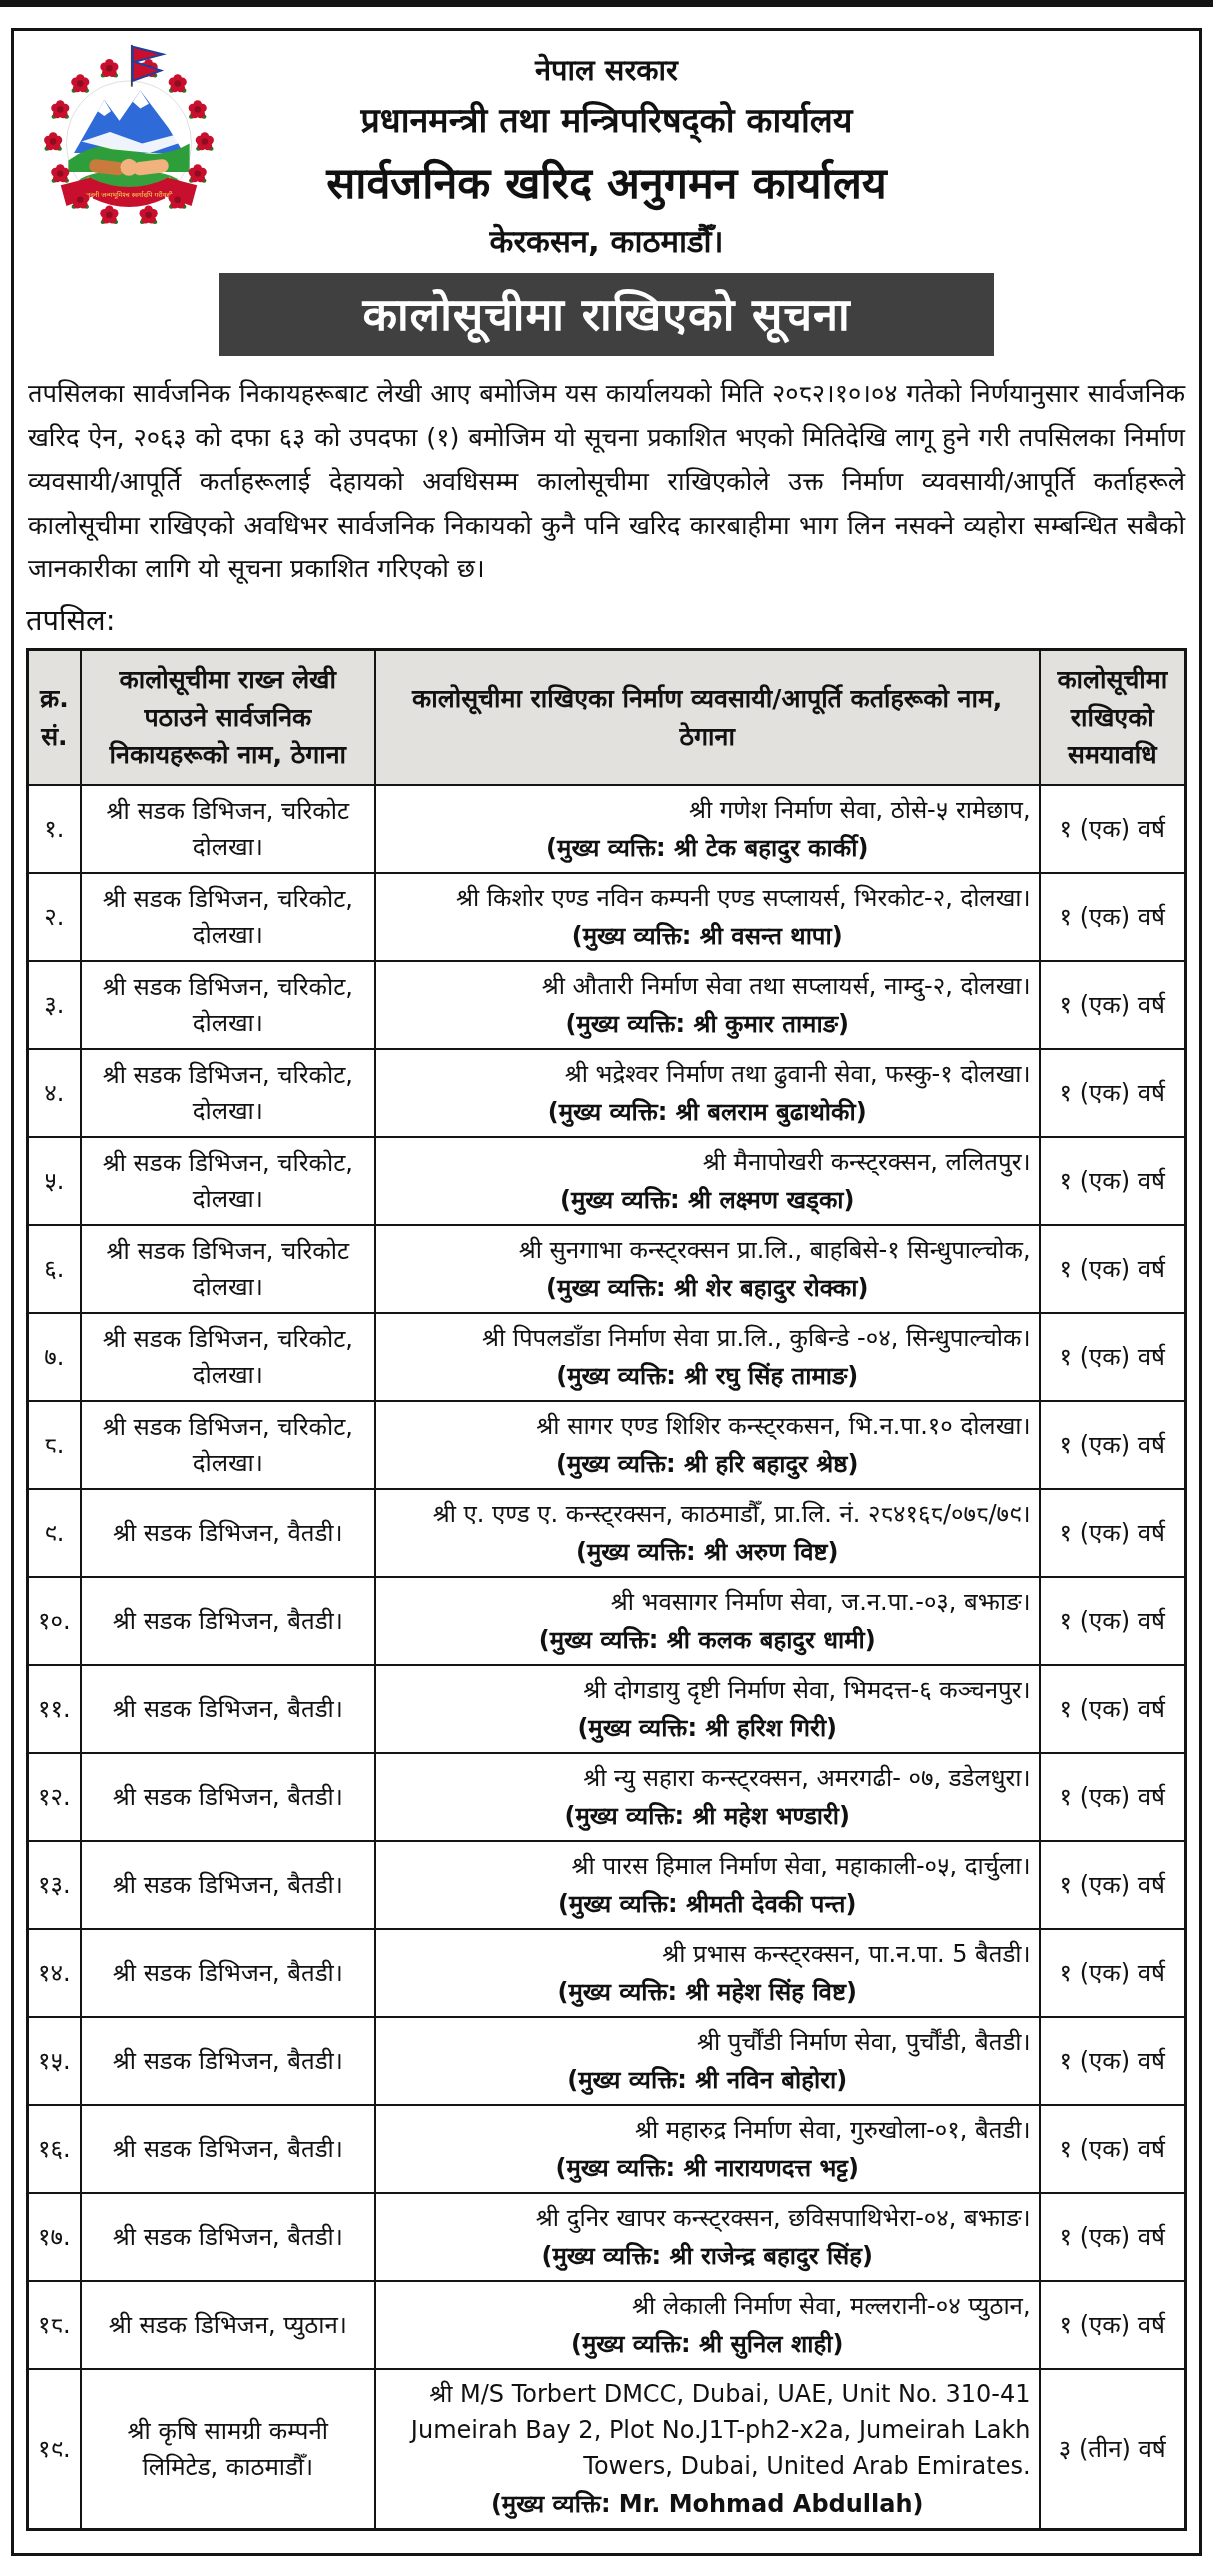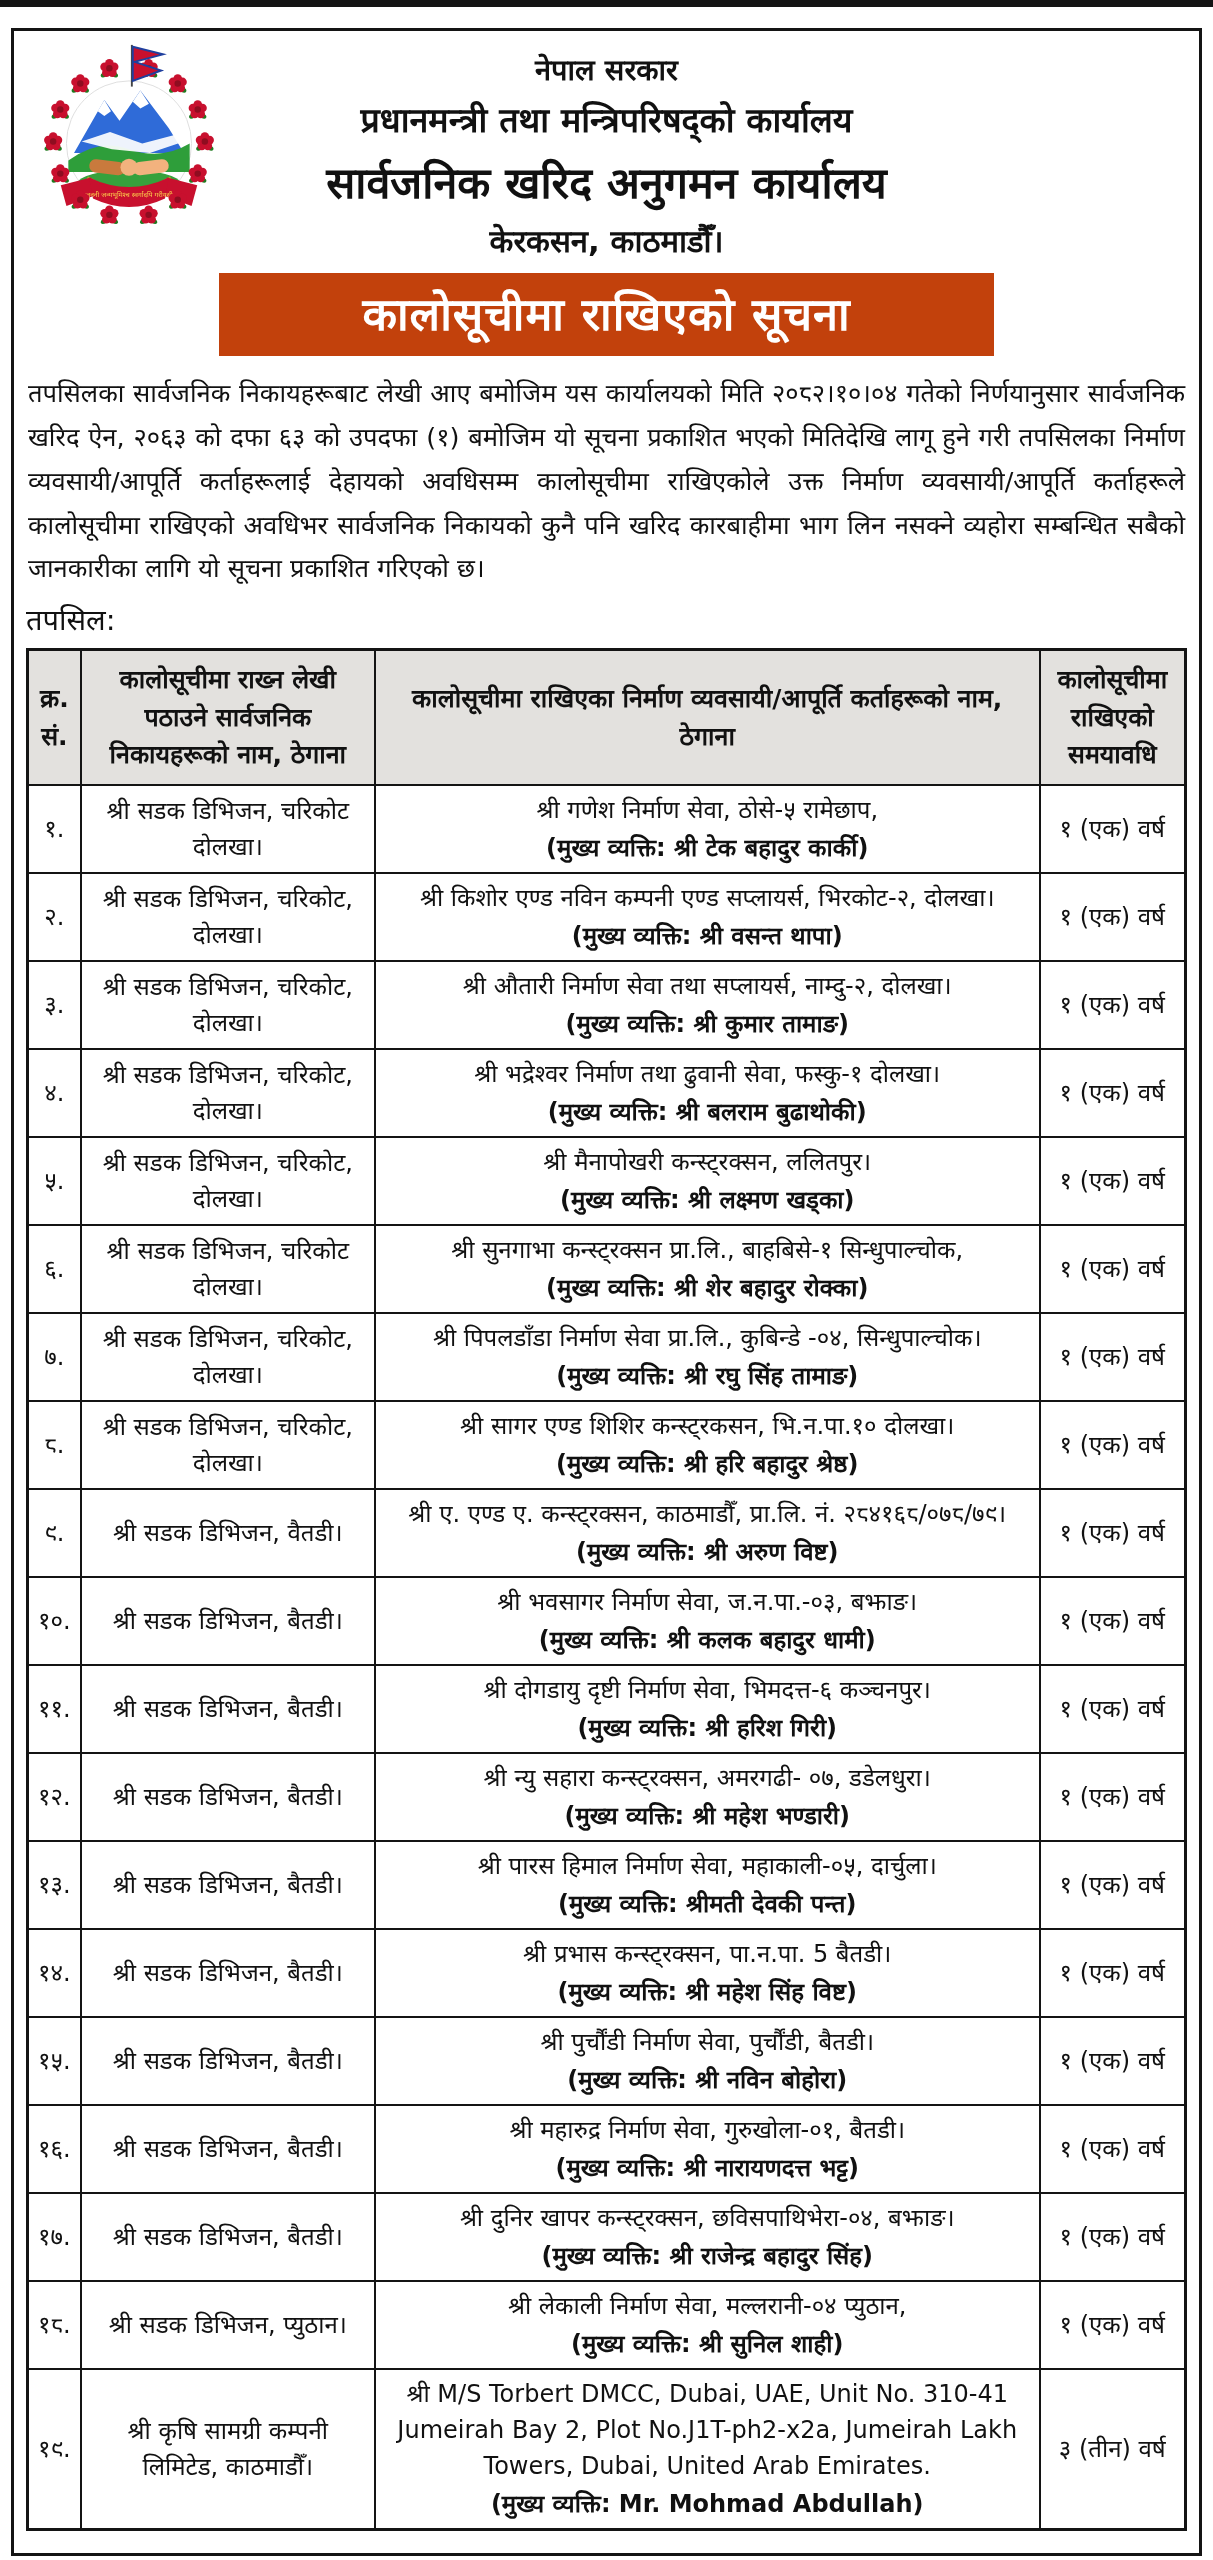--- a/index.html
+++ b/index.html
@@ -15,21 +15,21 @@
     padding:10px 12px 8px 12px;
   }
   .emblem-wrap{position:absolute;left:20px;top:12px;width:190px;height:180px;}
   .doc-header{text-align:center;padding-top:6px;}
   .hdr-gov{font-size:29px;font-weight:bold;margin:2px 0;}
   .hdr-office1{font-size:34px;font-weight:bold;margin:8px 0 2px 0;}
   .hdr-office2{font-size:43px;font-weight:bold;margin:10px 0 2px 0;}
   .hdr-address{font-size:31px;font-weight:bold;margin:8px 0 2px 0;}
   .hdr-date{font-size:27px;font-weight:bold;margin:10px 0 2px 0;}
   .banner{
-    background:#c2410c;color:#fff;
+    background:#404040;color:#fff;
     width:66%;margin:12px auto 16px auto;
     font-size:45px;font-weight:bold;
     text-align:center;padding:9px 4px 13px 4px;
     letter-spacing:1px;
   }
   .body-paragraph{
     font-size:25.5px;line-height:1.72;text-align:justify;
     margin:6px 2px 8px 2px;font-weight:500;
   }
   .details-label{font-size:29px;font-weight:normal;margin:6px 0 10px 0;}
@@ -42,21 +42,21 @@
     border:2.5px solid #141414;padding:6px 8px;vertical-align:middle;
   }
   table.blacklist thead th{
     background:#e3e1de;font-weight:bold;font-size:25px;
     text-align:center;padding:10px 6px;
   }
   col.c1{width:4.6%;}col.c2{width:25.4%;}col.c3{width:57.4%;}col.c4{width:12.6%;}
   td.c-sn{text-align:center;font-weight:500;}
   td.c-body{text-align:center;}
   td.c-firm{text-align:center;}
-  td.c-firm .firm-line{font-weight:500;}
+  td.c-firm .firm-line{font-weight:500;text-align:right;}
   td.c-firm .person-line{font-weight:bold;margin-top:2px;}
   td.c-dur{text-align:center;white-space:nowrap;}
 </style>
 </head>
 <body>
 
 <div class="top-strip"></div>
 
 <div class="page-frame">
 

